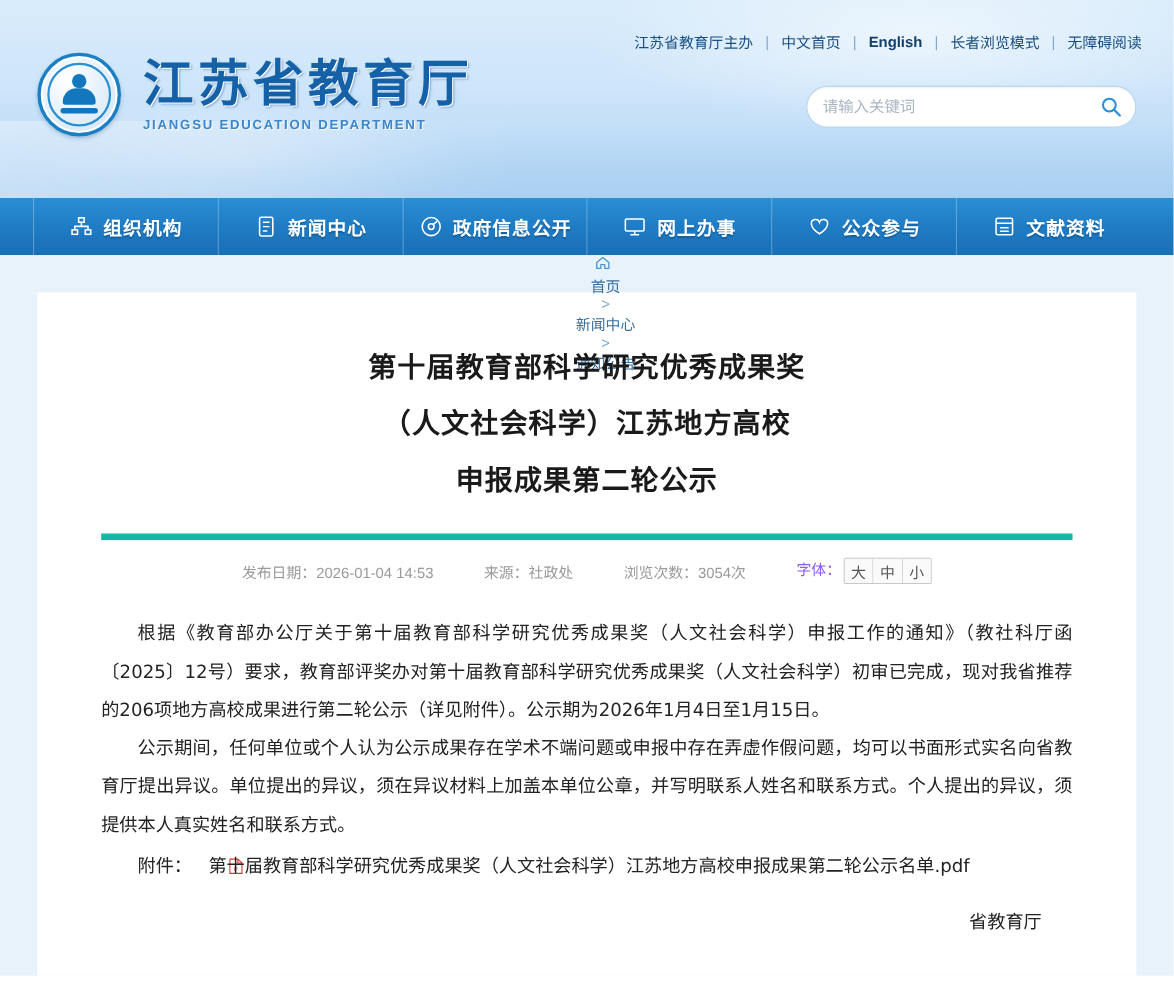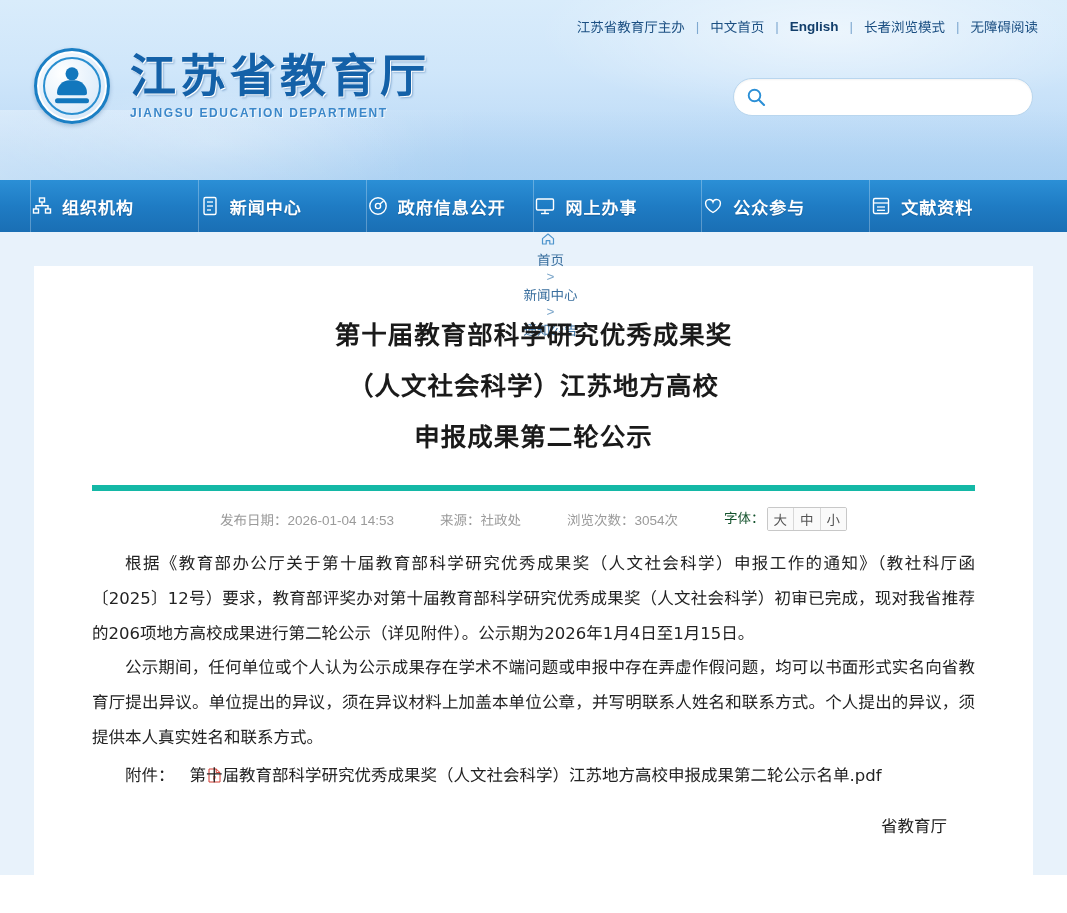--- a/index.html
+++ b/index.html
@@ -30,21 +30,21 @@
     content: "";
     position: absolute; left: 0; bottom: 0; width: 100%; height: 70px;
     background:
       linear-gradient(100deg, rgba(255,255,255,0.35) 0%, rgba(255,255,255,0) 45%),
       linear-gradient(0deg, rgba(165,205,240,0.55), rgba(165,205,240,0) 100%);
     pointer-events: none;
   }
 
   .toplinks {
     position: absolute;
-    right: 18px; top: 16px;
+    right: 18px; top: 28px;
     display: flex; align-items: center;
     font-size: 13.5px;
     color: #1f4e79;
     z-index: 3;
   }
   .toplinks .tl {
     padding: 0 11px;
     color: #1b4f82;
     text-decoration: none;
     white-space: nowrap;
@@ -141,21 +141,21 @@
   
   .nav {
     height: 52px;
     background: linear-gradient(180deg, #2b8fd6 0%, #1f7cc4 50%, #1a6fb4 100%);
     display: flex;
     align-items: stretch;
     padding: 0 30px;
   }
   .nav-item {
     flex: 1;
-    display: flex; align-items: center; justify-content: flex-start;
+    display: flex; align-items: center; justify-content: center;
     gap: 9px;
     color: #ffffff;
     font-size: 17px;
     font-weight: bold;
     letter-spacing: 1px;
     border-right: 1px solid rgba(255,255,255,.28);
     cursor: pointer;
     text-shadow: 0 1px 1px rgba(0,40,80,.3);
   }
   .nav-item:last-child { border-right: none; }
@@ -200,41 +200,41 @@
     margin-top: 22px;
     border-top: 6px solid #14b8a6;
     padding-top: 16px;
     display: flex;
     justify-content: center;
     align-items: center;
     gap: 46px;
     font-size: 13.5px;
     color: #9a9a9a;
   }
-  .meta .fs-label { color: #14532d; }
+  .meta .fs-label { color: #8b5cf6; }
   .fontsize-box {
     display: inline-flex;
     border: 1px solid #c8c8c8;
     border-radius: 2px;
     overflow: hidden;
     margin-left: 2px;
     vertical-align: middle;
   }
   .fontsize-box span {
     padding: 1px 6px;
     font-size: 13.5px;
     color: #555;
     border-right: 1px solid #d8d8d8;
     cursor: pointer;
     background: #fafafa;
   }
   .fontsize-box span:last-child { border-right: none; }
 
   .content {
-    margin-top: 16px;
+    margin-top: 28px;
     font-size: 16.5px;
     line-height: 2.1;
     color: #222;
     font-family: "DejaVu Sans", "Liberation Sans", sans-serif;
     text-align: justify;
   }
   .content p { margin: 0; text-indent: 2em; }
   .attach { margin-top: 4px; text-indent: 2em; }
   .pdf-ico {
     display: inline-block;
@@ -278,20 +278,21 @@
         <div class="base"></div>
       </div>
     </div>
     <div class="titles">
       <div class="cn-title">江苏省教育厅</div>
       <div class="en-title">JIANGSU EDUCATION DEPARTMENT</div>
     </div>
   </div>
 
   <div class="searchbox">
+    <input type="text" placeholder="请输入关键词" style="">
     <button class="search-btn">
       <svg width="20" height="20" viewBox="0 0 20 20">
         <circle cx="8.5" cy="8.5" r="5.8" fill="none" stroke="#2b8fd6" stroke-width="1.9"></circle>
         <line x1="12.8" y1="12.8" x2="18" y2="18" stroke="#2b8fd6" stroke-width="2.1" stroke-linecap="round"></line>
       </svg>
     </button>
   </div>
 </div>
 
 <div class="nav">

